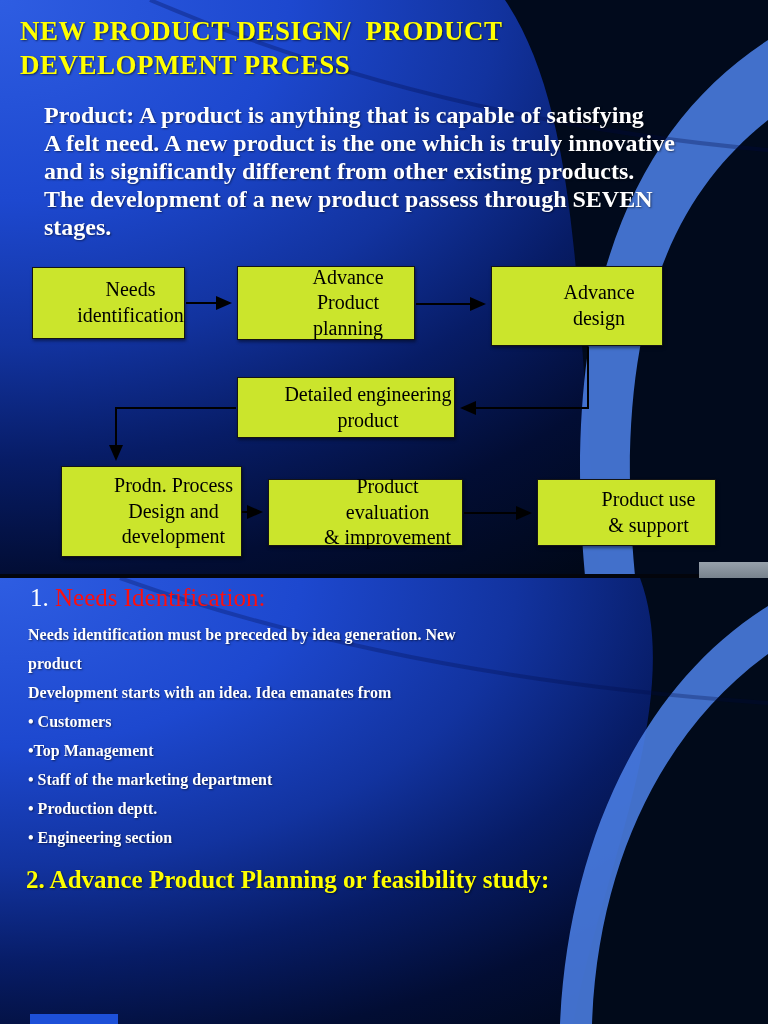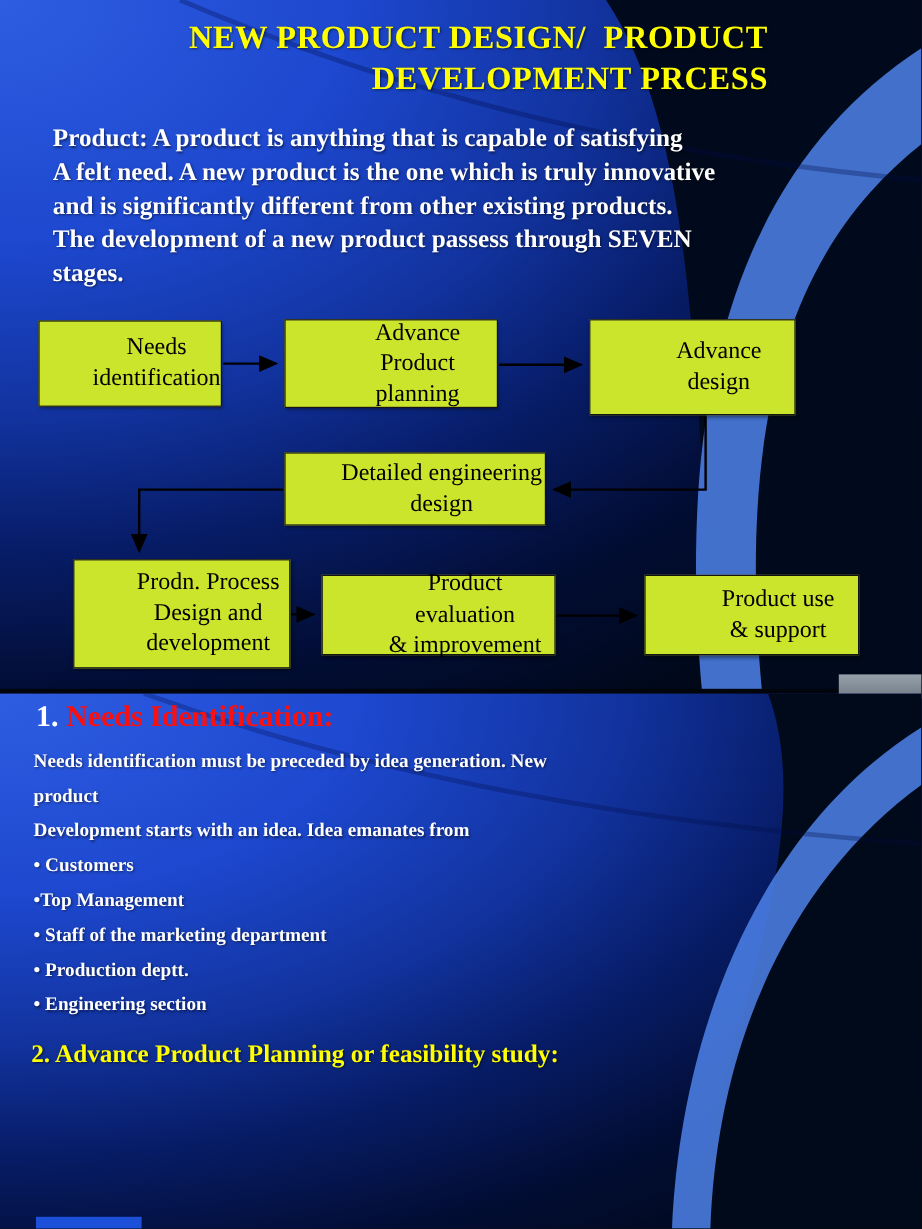--- a/index.html
+++ b/index.html
@@ -18,26 +18,26 @@
   #slide2 {
     top:578px; height:446px;
     background: radial-gradient(140% 135% at 0% 0%,
       #2e5de2 0%, #1d48cf 28%, #12339f 48%, #071c66 64%, #020d34 80%, #000712 100%);
   }
   .bg { position:absolute; top:0; left:0; pointer-events:none; }
 
   .title {
     position:absolute; top:14px; left:20px; width:620px;
     color:#ffff00; font-size:27px; font-weight:700; line-height:34px;
-    text-align:right; white-space:pre-wrap; letter-spacing:.5px;
+    text-align:left; white-space:pre-wrap; letter-spacing:.5px;
     text-shadow:1px 1px 2px rgba(0,0,0,.55);
   }
   .intro {
     position:absolute; top:101px; left:44px; width:700px;
-    color:#ffffff; font-size:21px; font-weight:700; line-height:28px;
+    color:#ffffff; font-size:24px; font-weight:700; line-height:28px;
     white-space:pre-wrap; text-shadow:1px 1px 2px rgba(0,0,0,.5);
   }
   .box {
     position:absolute; background:#cbe52c; border:1px solid #141414;
     color:#000; display:flex; align-items:center; justify-content:center;
     text-align:center; white-space:pre-line; font-size:20px; line-height:1.28;
     box-shadow:1px 2px 3px rgba(0,0,0,.45);
     padding-left:44px;
   }
   #b-needs      { left:32px;  top:267px; width:153px; height:72px; }
@@ -48,33 +48,33 @@
   #b-eval       { left:268px; top:479px; width:195px; height:67px; }
   #b-use        { left:537px; top:479px; width:179px; height:67px; }
   .connectors { position:absolute; top:0; left:0; pointer-events:none; }
 
   .divider { position:absolute; top:574px; left:0; width:768px; height:5px; background:#03050c; }
   .gap-strip {
     position:absolute; top:562px; left:699px; width:69px; height:20px;
     background:linear-gradient(180deg,#97a1ab,#707b86);
   }
 
-  .h1-red { position:absolute; top:6px; left:30px; font-size:25px; font-weight:700; white-space:pre-wrap; }
+  .h1-red { position:absolute; top:6px; left:30px; font-size:25px; font-weight:400; white-space:pre-wrap; }
   .h1-red .num { color:#ffffff; }
   .h1-red .red { color:#fb1010; }
   .body-text {
     position:absolute; left:28px; width:720px;
     color:#ffffff; font-size:16px; font-weight:700; line-height:29px;
     white-space:pre-wrap; text-shadow:1px 1px 2px rgba(0,0,0,.5);
   }
   #body1 { top:42px; }
   #body2 { top:324px; left:26px; }
   .h2-yellow {
     position:absolute; top:288px; left:26px;
-    color:#ffff00; font-size:21px; font-weight:700; white-space:pre-wrap;
+    color:#ffff00; font-size:25px; font-weight:700; white-space:pre-wrap;
     text-shadow:1px 1px 2px rgba(0,0,0,.55);
   }
   .accent-strip {
     position:absolute; left:30px; top:436px; width:88px; height:10px;
     background:#1d50d8;
   }
 </style>
 </head>
 <body>
 
@@ -110,21 +110,21 @@
       <path d="M464,513 H530" stroke="#000" stroke-width="2" fill="none" marker-end="url(#ah)"></path>
     </svg>
 
     <div class="box" id="b-needs">Needs
 identification</div>
     <div class="box" id="b-planning">Advance
 Product planning</div>
     <div class="box" id="b-design">Advance
 design</div>
     <div class="box" id="b-detailed">Detailed engineering
-design</div>
+product</div>
     <div class="box" id="b-prodn">Prodn. Process
 Design and
 development</div>
     <div class="box" id="b-eval">Product evaluation
 &amp; improvement</div>
     <div class="box" id="b-use">Product use
 &amp; support</div>
   </section>
 
   <div class="divider"></div>

